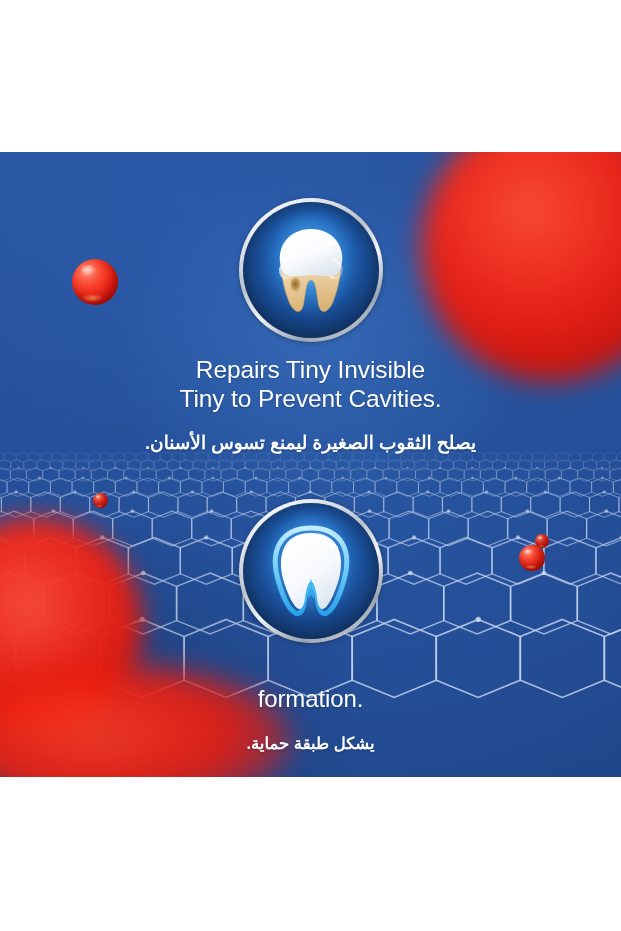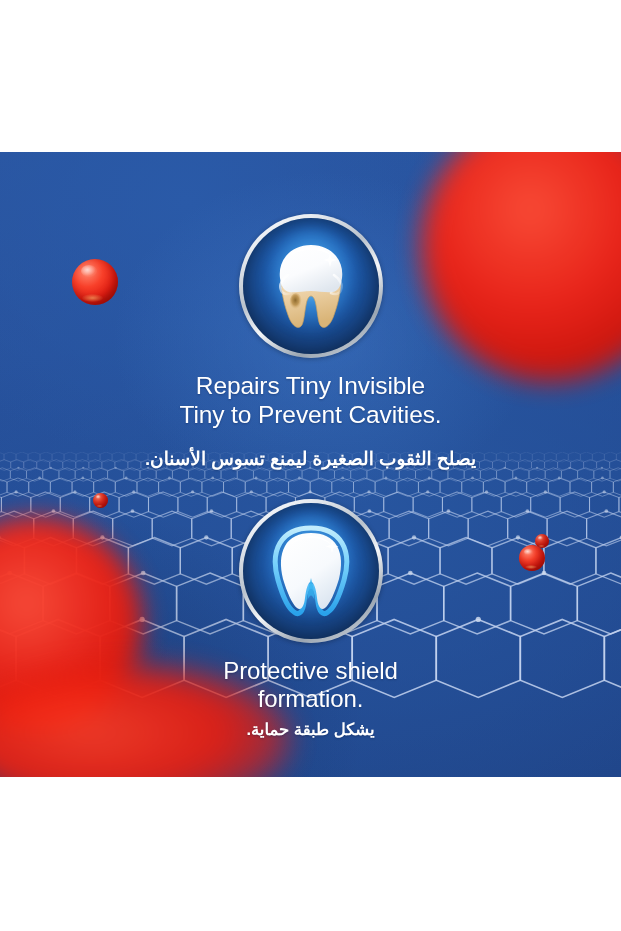--- a/index.html
+++ b/index.html
@@ -122,21 +122,21 @@
   #sphere-right-big  { left: 519px; top: 393px; width: 26px;  height: 26px; }
   #sphere-right-tiny { left: 535px; top: 382px; width: 14px;  height: 14px; }
 
   
   .feature {
     position: absolute;
     left: 0;
     width: 621px;
     text-align: center;
   }
-  #feature-1 { top: 62px; }
+  #feature-1 { top: 46px; }
   #feature-2 { top: 347px; }
 
   .badge {
     position: relative;
     width: 144px;
     height: 144px;
     margin: 0 auto;
     border-radius: 50%;
   }
   .badge-ring {
@@ -192,21 +192,21 @@
   .caption-ar {
     color: #ffffff;
     font-size: 18.5px;
     line-height: 1.45;
     margin-top: 17px;
     font-weight: 700;
     direction: rtl;
     text-shadow: 0 1px 2px rgba(0,20,60,0.30);
   }
   #feature-2 .caption-en { font-size: 24px; }
-  #feature-2 .caption-ar { font-size: 16.5px; margin-top: 5px; }
+  #feature-2 .caption-ar { font-size: 16.5px; margin-top: 19px; }
 </style>
 </head>
 <body>
 
 <div id="stage">
 
   <div id="panel">
 
     <svg class="mesh" viewBox="0 0 720 330" preserveAspectRatio="none" aria-hidden="true">
       <defs>
@@ -704,21 +704,21 @@
 
             <path d="M41 54 C39 60 38 68 37.5 76 C40 70 42 70 44.5 76
                      C44 68 43 60 41 54 Z" fill="#36b4f0" opacity="0.75"></path>
 
             <path d="M62 16 l1.5 5 5 1.5 -5 1.5 -1.5 5 -1.5 -5 -5 -1.5 5 -1.5 Z" fill="#ffffff" opacity="0.95"></path>
           </svg>
         </div>
       </div>
       <div class="caption">
         <div class="caption-en">
-          <span>Protective shield</span><br>
+          <br>
           <span>formation.</span>
         </div>
         <div class="caption-ar">يشكل طبقة حماية.</div>
       </div>
     </div>
 
   </div>
 </div>
 
 </body></html>

